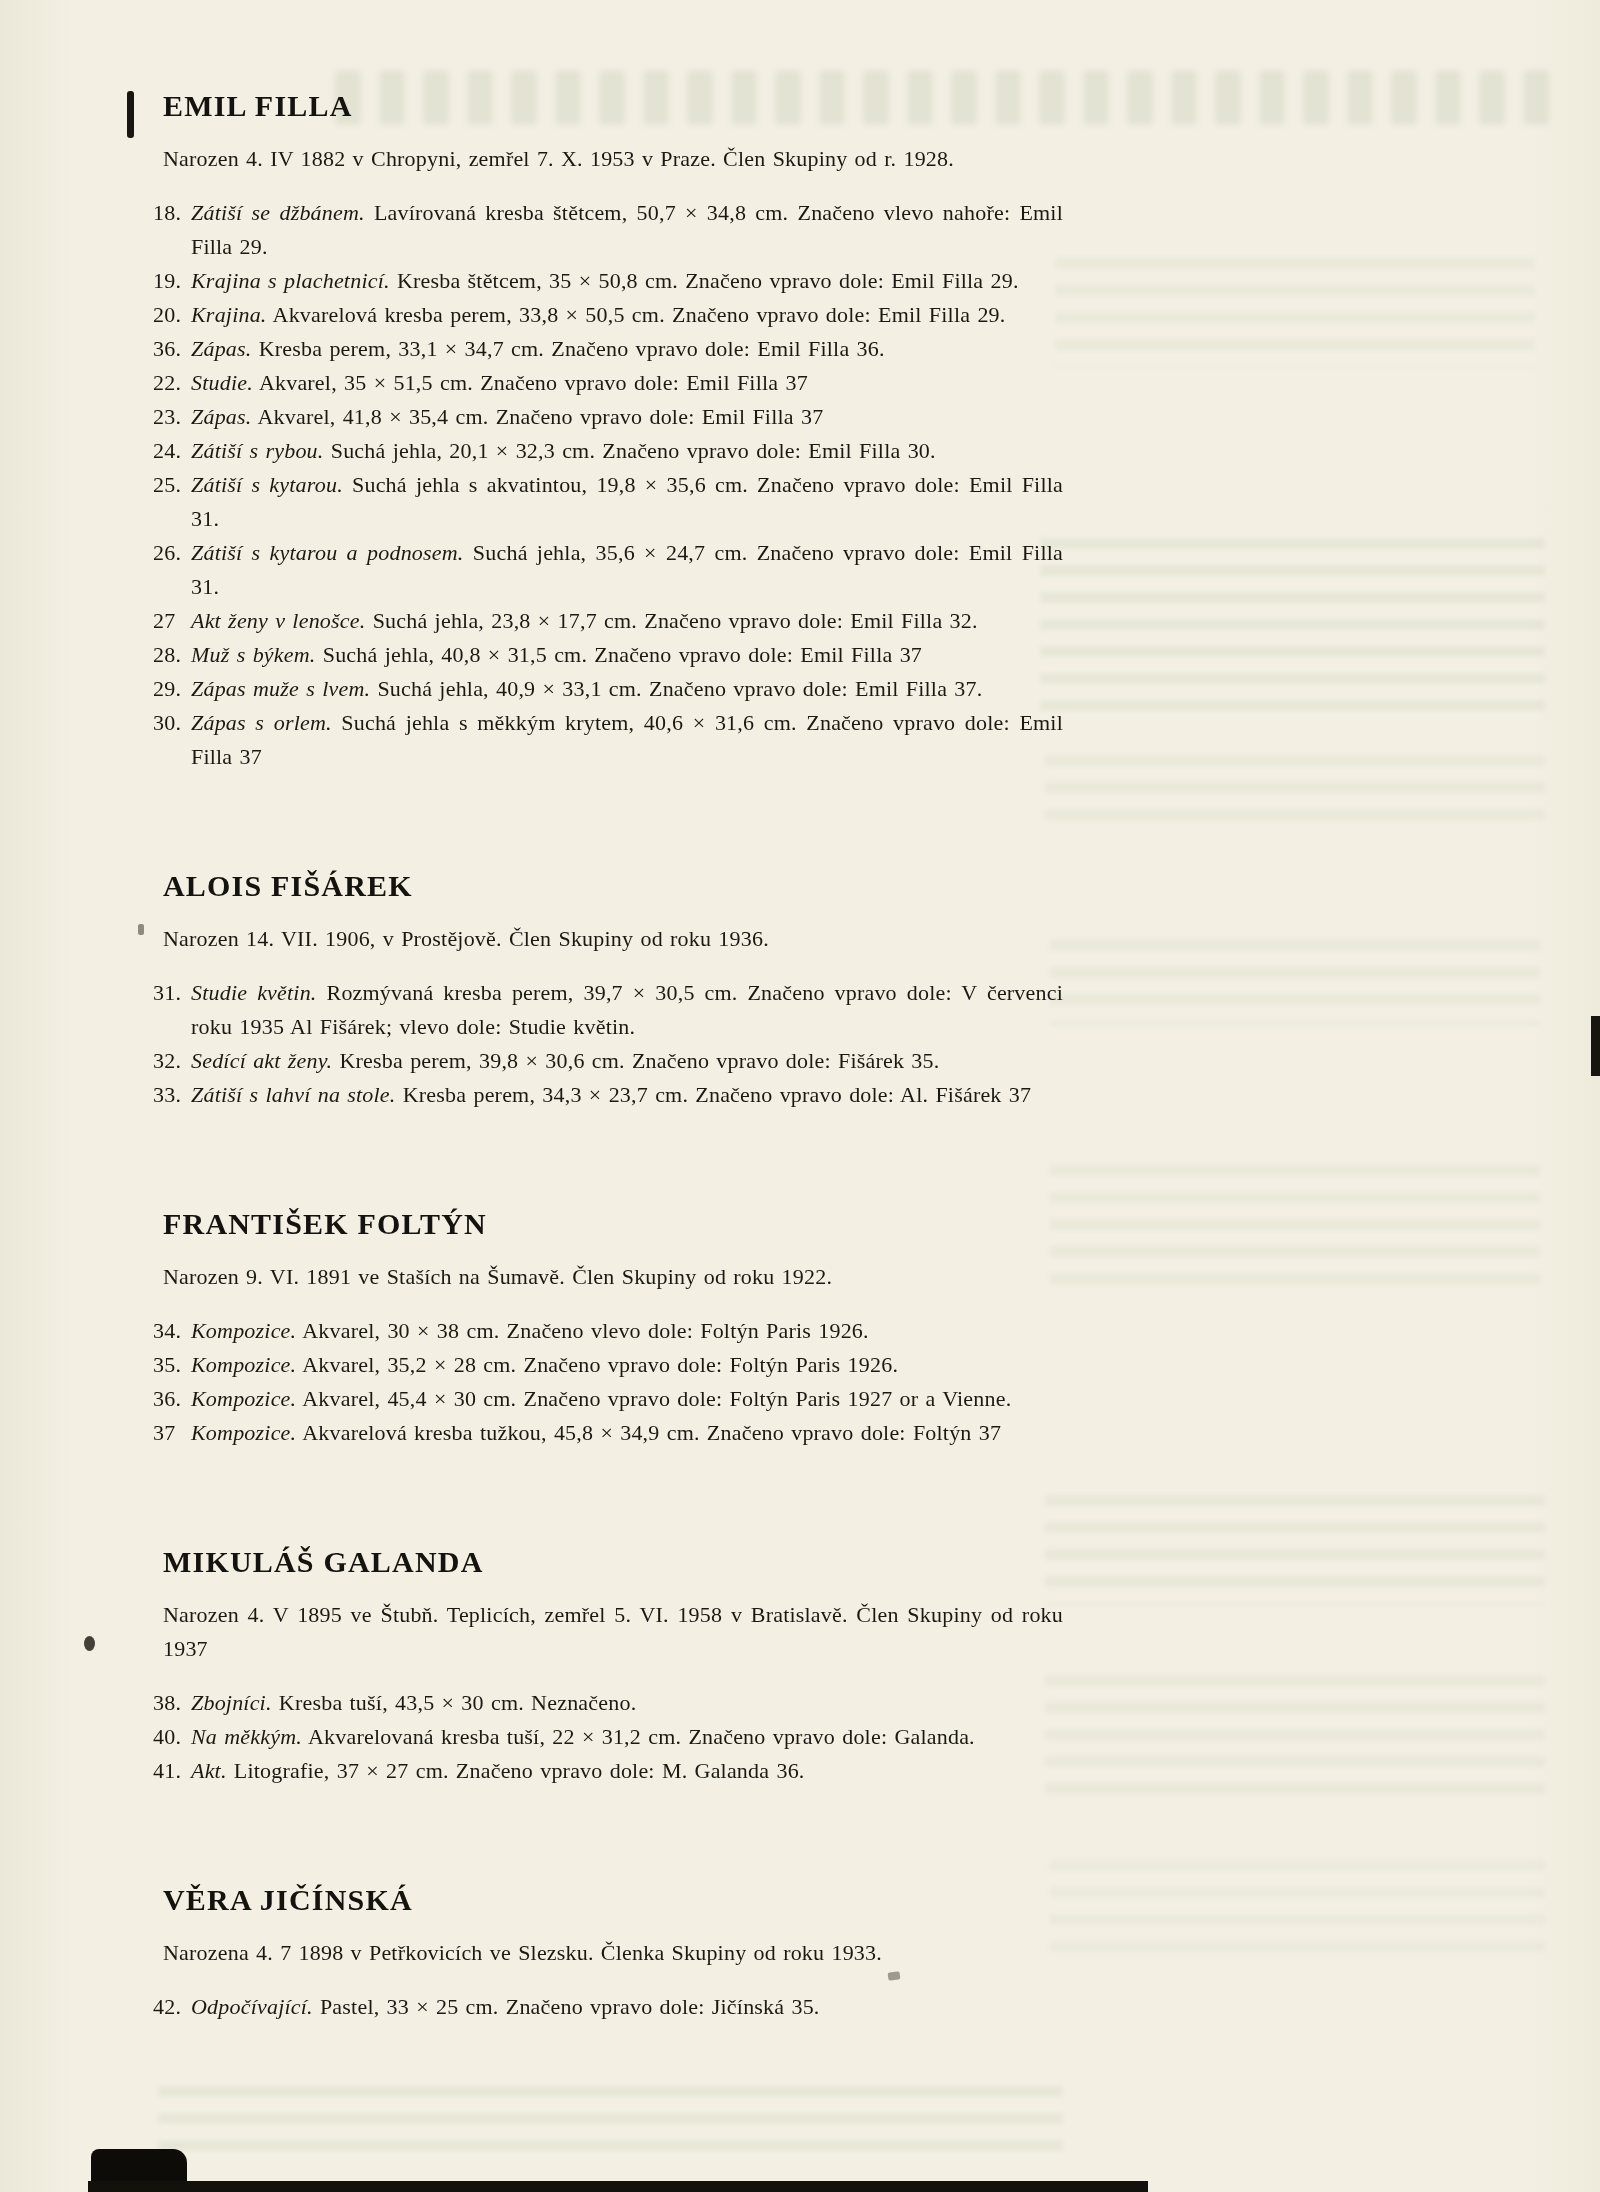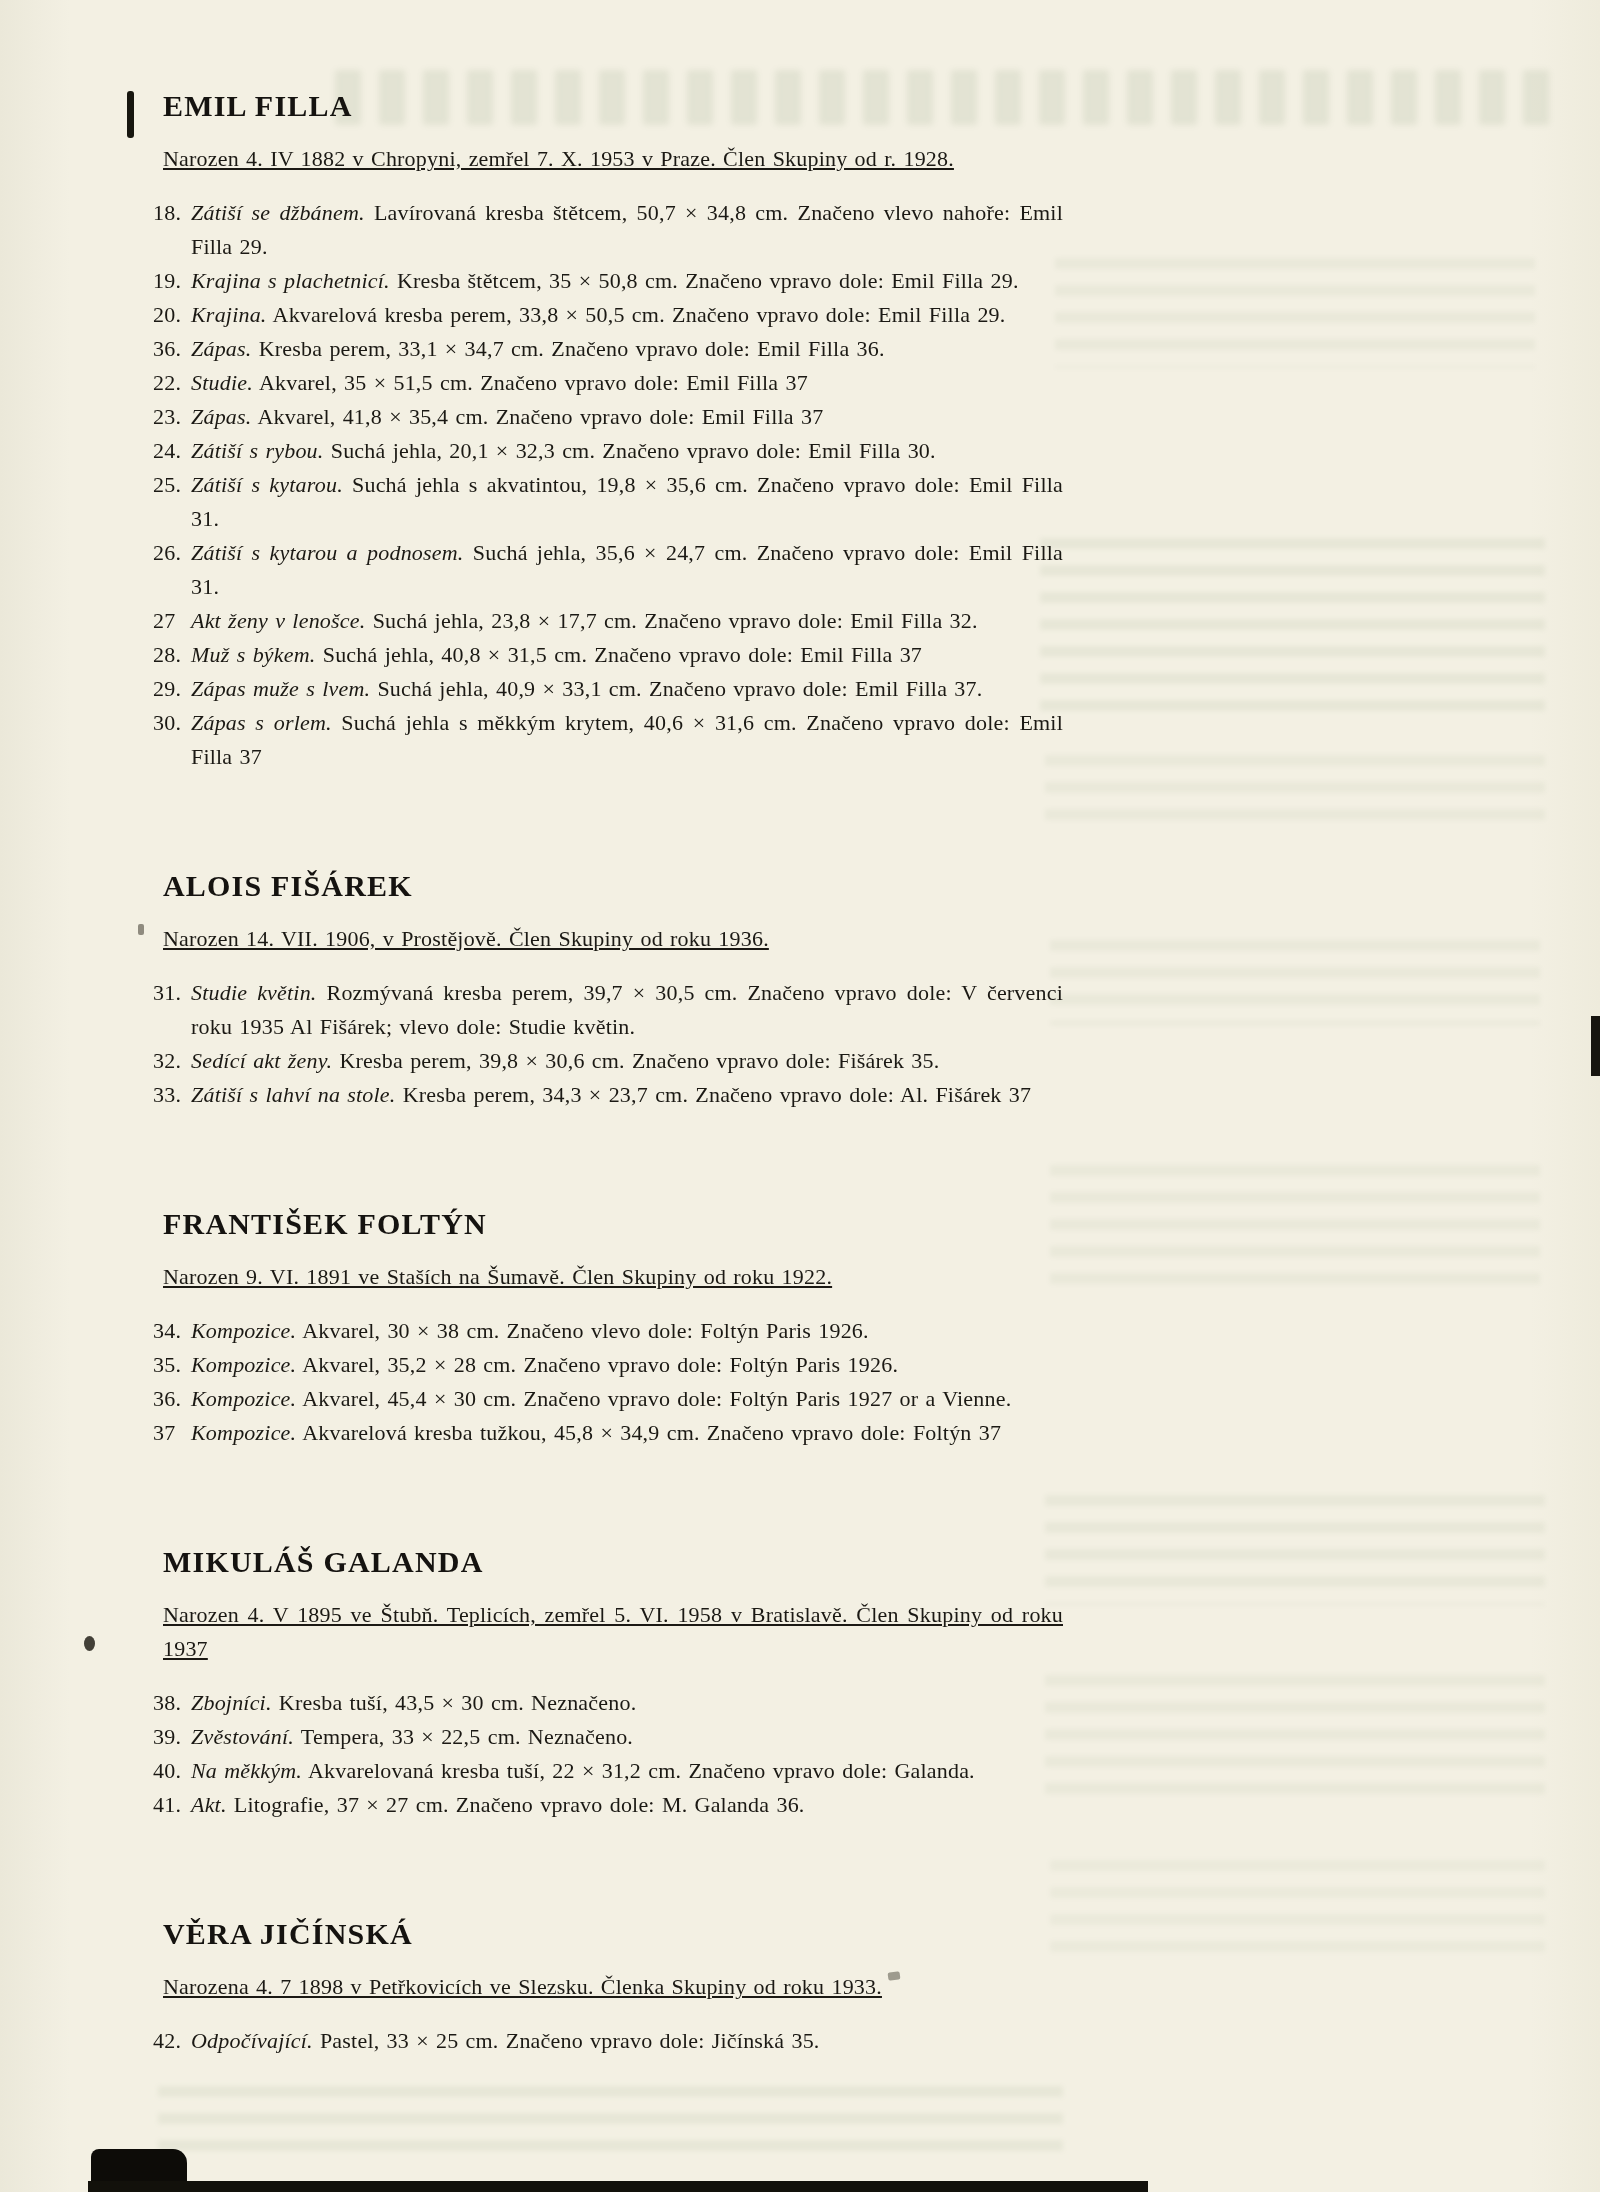--- a/index.html
+++ b/index.html
@@ -13,21 +13,21 @@
     color:#1b1914;
   }
   .content { position:absolute; left:125px; top:86px; width:938px; }
   .section + .section { margin-top:92px; }
   .artist {
     font-size:30px; line-height:40px; font-weight:bold;
     letter-spacing:1.2px; margin:0 0 16px 38px; color:#151310;
   }
   .bio {
     font-size:22px; line-height:34px; margin:0 0 20px 38px;
-    text-align:justify; word-spacing:1.5px; letter-spacing:0.2px;text-decoration:underline;
+    text-align:justify; word-spacing:1.5px; letter-spacing:0.2px;
   }
   .item { display:flex; font-size:22px; line-height:34px;margin-left:28px; }
   .num { flex:0 0 38px; letter-spacing:0.2px; }
   .txt { flex:1 1 auto; text-align:justify; word-spacing:1.5px; letter-spacing:0.2px; }
   .txt i { font-style:italic; }
 
   
   .ghost {
     position:absolute; pointer-events:none;
     filter:blur(2.5px);
@@ -203,24 +203,20 @@
 
   <section class="section">
     <h2 class="artist">MIKULÁŠ GALANDA</h2>
     <p class="bio">Narozen 4. V 1895 ve Štubň. Teplicích, zemřel 5. VI. 1958 v Bratislavě. Člen Skupiny od roku 1937</p>
     <div class="items">
   <div class="item">
             <span class="num">38.</span>
             <span class="txt"><i>Zbojníci.</i> <span class="desc">Kresba tuší, 43,5 × 30 cm. Neznačeno.</span></span>
           </div>
 
-  <div class="item">
-            <span class="num">39.</span>
-            <span class="txt"><i>Zvěstování.</i> <span class="desc">Tempera, 33 × 22,5 cm. Neznačeno.</span></span>
-          </div>
 
   <div class="item">
             <span class="num">40.</span>
             <span class="txt"><i>Na měkkým.</i> <span class="desc">Akvarelovaná kresba tuší, 22 × 31,2 cm. Značeno vpravo dole: Galanda.</span></span>
           </div>
 
   <div class="item">
             <span class="num">41.</span>
             <span class="txt"><i>Akt.</i> <span class="desc">Litografie, 37 × 27 cm. Značeno vpravo dole: M. Galanda 36.</span></span>
           </div>

